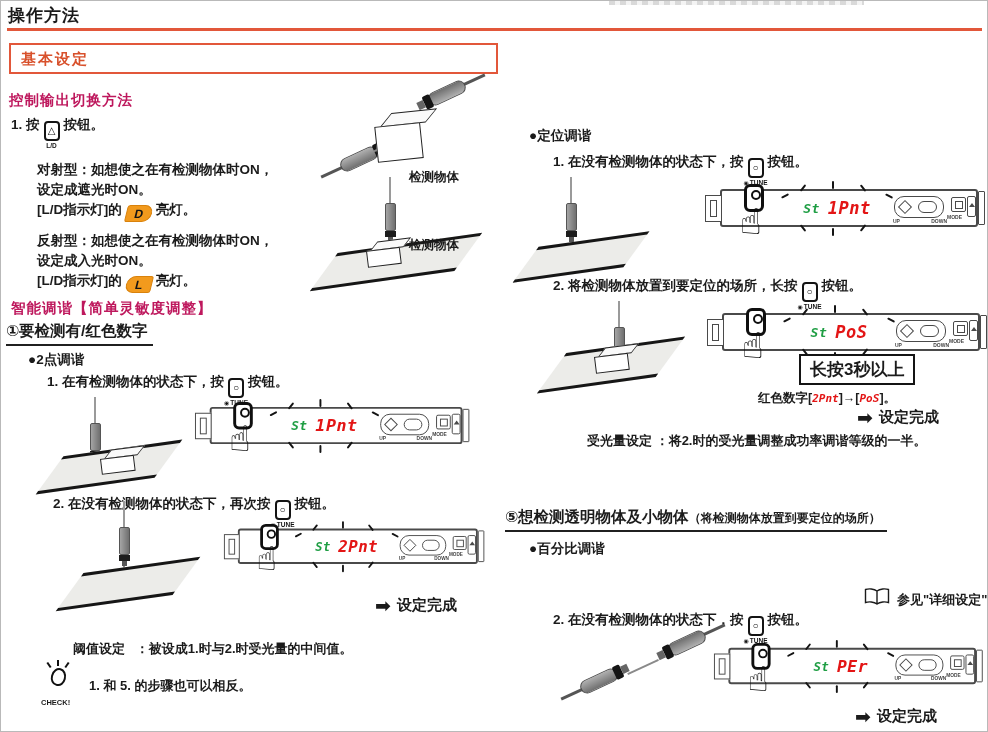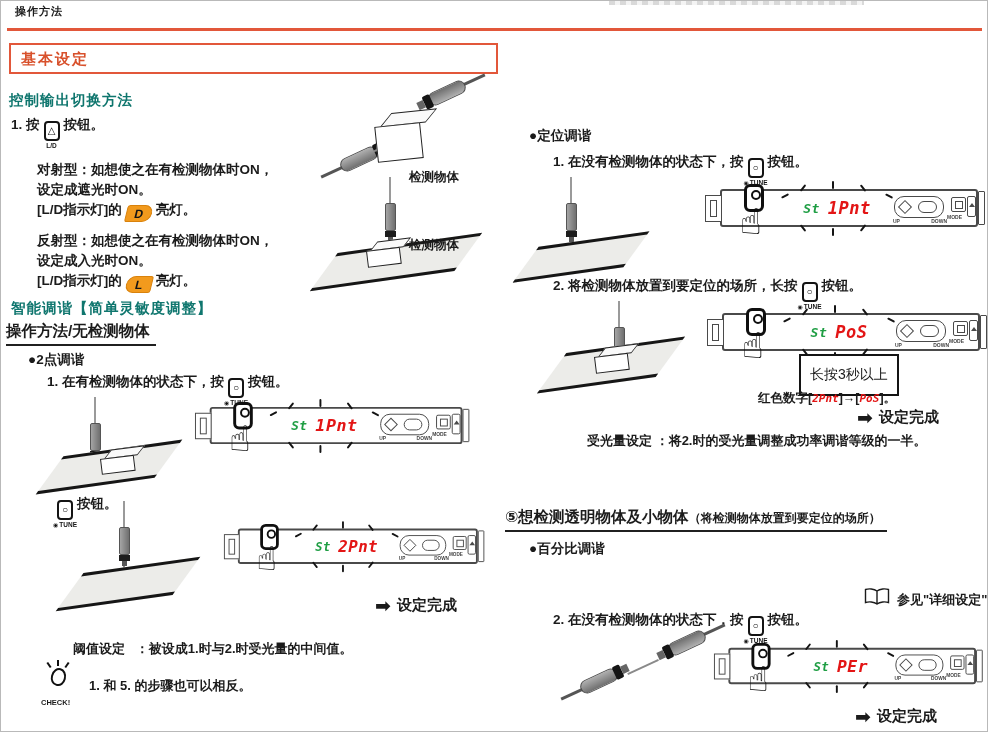--- a/index.html
+++ b/index.html
@@ -1,26 +1,26 @@
 <!DOCTYPE html>
 <html><head>
 <meta charset="utf-8">
 <style>
   *{box-sizing:border-box;margin:0;padding:0}
   html,body{width:988px;height:732px}
   body{position:relative;background:#fff;font-family:"Liberation Sans","DejaVu Sans",sans-serif;color:#1b1b1b;overflow:hidden}
   .page{position:absolute;inset:0;border:1.5px solid #b9b9b9;background:#fff}
   .t{position:absolute;font-weight:bold;white-space:nowrap;font-size:13.5px;color:#1b1b1b}
   .fs12{font-size:12.5px}.fs13{font-size:13px}
-  .title{left:14px;top:3px;font-size:11px;letter-spacing:1px}
+  .title{left:7px;top:3px;font-size:17px;letter-spacing:1px}
   .rule{position:absolute;left:6px;top:27px;width:975px;height:2.5px;background:#e2573a}
   .smudge{position:absolute;left:608px;top:0;width:255px;height:4px;background:repeating-linear-gradient(90deg,#c9c9c9 0 6px,#efefef 6px 11px);opacity:.7}
   .secbox{position:absolute;left:8px;top:42px;width:489px;height:31px;border:2px solid #e2573a;background:#fff}
   .secbox span{position:absolute;left:10px;top:5px;font-size:15px;font-weight:bold;color:#d8512c;letter-spacing:2px}
-  .h-blue{font-size:14.5px;color:#0f766e;letter-spacing:1px}
+  .h-blue{font-size:14.5px;color:#be185d;letter-spacing:1px}
   .sec-title{font-size:15.5px;border-bottom:2px solid #202020;padding-bottom:2px;padding-right:6px}
   .sec-sub{font-size:12px}
   
   .kbtn{display:inline-block;position:relative;width:16px;height:20px;border:2.2px solid #141414;border-radius:4px;vertical-align:-5px;margin:0 4px;background:#fff;text-align:center}
   .kbtn .g{display:block;font-size:10px;line-height:15px;font-weight:bold;color:#141414}
   .kbtn .sub{position:absolute;top:19px;left:50%;transform:translateX(-50%);font-size:6.5px;font-weight:bold;color:#141414;display:flex;align-items:center;gap:1px;white-space:nowrap}
   .kbtn .sub .dot{font-size:6px;line-height:1}
   
   .badge{display:inline-block;min-width:26px;height:17px;background:#f29a1d;color:#141414;font-weight:bold;font-size:12px;text-align:center;line-height:17px;vertical-align:-4px;margin:0 4px;transform:skewX(-14deg);border:1px solid #d9820c}
   .badge.d{border-radius:3px 10px 10px 3px}
@@ -56,21 +56,21 @@
   .sgrp .d1{position:absolute;left:5px;top:5px;width:10px;height:10px;border:1.4px solid #4a4a4a;transform:rotate(45deg)}
   .sgrp .d2{position:absolute;left:23px;top:4px;width:19px;height:12px;border:1.4px solid #4a4a4a;border-radius:6px}
   .sgrp .lblrow{position:absolute;top:21px;left:-2px;width:54px;display:flex;justify-content:space-between;font-size:5px;font-weight:bold;color:#444}
   .smode{position:absolute;left:247px;top:14px;width:15px;height:15px;border:1.6px solid #4a4a4a;border-radius:2px;background:#fff}
   .smode::after{content:"";position:absolute;left:3px;top:3px;width:6px;height:6px;border:1.3px solid #4a4a4a}
   .smode-lbl{position:absolute;left:243px;top:31px;font-size:5px;font-weight:bold;color:#444}
   .send{position:absolute;left:263px;top:13px;width:9px;height:21px;border:1.5px solid #4a4a4a;border-radius:2px;background:#fff}
   .send::after{content:"";position:absolute;left:1px;top:6px;width:0;height:0;border-left:3px solid transparent;border-right:3px solid transparent;border-bottom:4.5px solid #4a4a4a}
   .scapR{position:absolute;left:274px;top:8px;width:7px;height:34px;border:1.6px solid #4a4a4a;border-radius:1px;background:#fff}
   
-  .lpbox{position:absolute;border:2px solid #141414;background:#fff;font-size:14px;font-weight:normal;padding:10px 9px;white-space:nowrap}
+  .lpbox{position:absolute;border:2px solid #141414;background:#fff;font-size:17px;font-weight:bold;padding:2px 9px;white-space:nowrap}
   
   .plate{position:absolute;background:#ecece9;border-top:3px solid #161616;border-bottom:3px solid #161616;transform:rotate(-8deg) skewX(-44deg)}
   
   .vhead{position:absolute;width:12px;display:flex;flex-direction:column;align-items:center}
   .vhead .fiber{width:2.5px;height:26px;background:#9a9a9a}
   .vhead .bod{width:11px;height:28px;background:linear-gradient(90deg,#a5a5a5,#6f6f6f);border-radius:2px;border:.5px solid #555}
   .vhead .band{width:11px;height:6px;background:#1d1d1d}
   .vhead .tip{width:5px;height:5px;background:#555}
   .vhead .beam{width:1.5px;background:#8a8a8a}
   
@@ -151,21 +151,21 @@
       <span class="beam" style="height:10px"></span>
   </div>
   <div class="plate" style="left:322px;top:244px;width:146px;height:34px"></div>
   <div class="b3" style="left:364px;top:242px;transform:rotate(-7deg)">
     <span class="top" style="left:8px;top:0;width:34px;height:9px"></span>
     <span class="front" style="left:0;top:8px;width:34px;height:17px"></span>
   </div>
   <div class="t fs12" style="left:408px;top:236px">检测物体</div>
 
   <div class="t h-blue" style="left:10px;top:298px">智能调谐【简单灵敏度调整】</div>
-  <div class="t sec-title" style="left:5px;top:320px">操作方法/无检测物体</div>
+  <div class="t sec-title" style="left:5px;top:320px">①要检测有/红色数字</div>
   <div class="t" style="left:27px;top:350px">●2点调谐</div>
 
   <div class="t" style="left:46px;top:372px">
     <span>1. 在有检测物体的状态下，按</span><span class="kbtn"><span class="g">○</span><span class="sub">
           <span class="dot">◉</span>
           <span>TUNE</span>
         </span></span><span>按钮。</span>
   </div>
 
   <div class="vhead" style="left:88px;top:396px">
@@ -208,21 +208,21 @@
     <div class="sdisp">
       <span class="segG">St</span>
       <span class="segR">1Pnt</span>
     </div>
     <div class="sbtn"></div>
     <div class="shand">☝</div>
   </div>
 </div>
 
   <div class="t" style="left:52px;top:494px">
-    <span class="kbtn"><span class="g">○</span><span class="sub">
+    <span>2. 在没有检测物体的状态下，再次按</span><span class="kbtn"><span class="g">○</span><span class="sub">
           <span class="dot">◉</span>
           <span>TUNE</span>
         </span></span><span>按钮。</span>
   </div>
 
   <div class="vhead" style="left:117px;top:500px">
     <span class="fiber"></span>
       <span class="bod"></span>
       <span class="band"></span>
       <span class="tip"></span>

